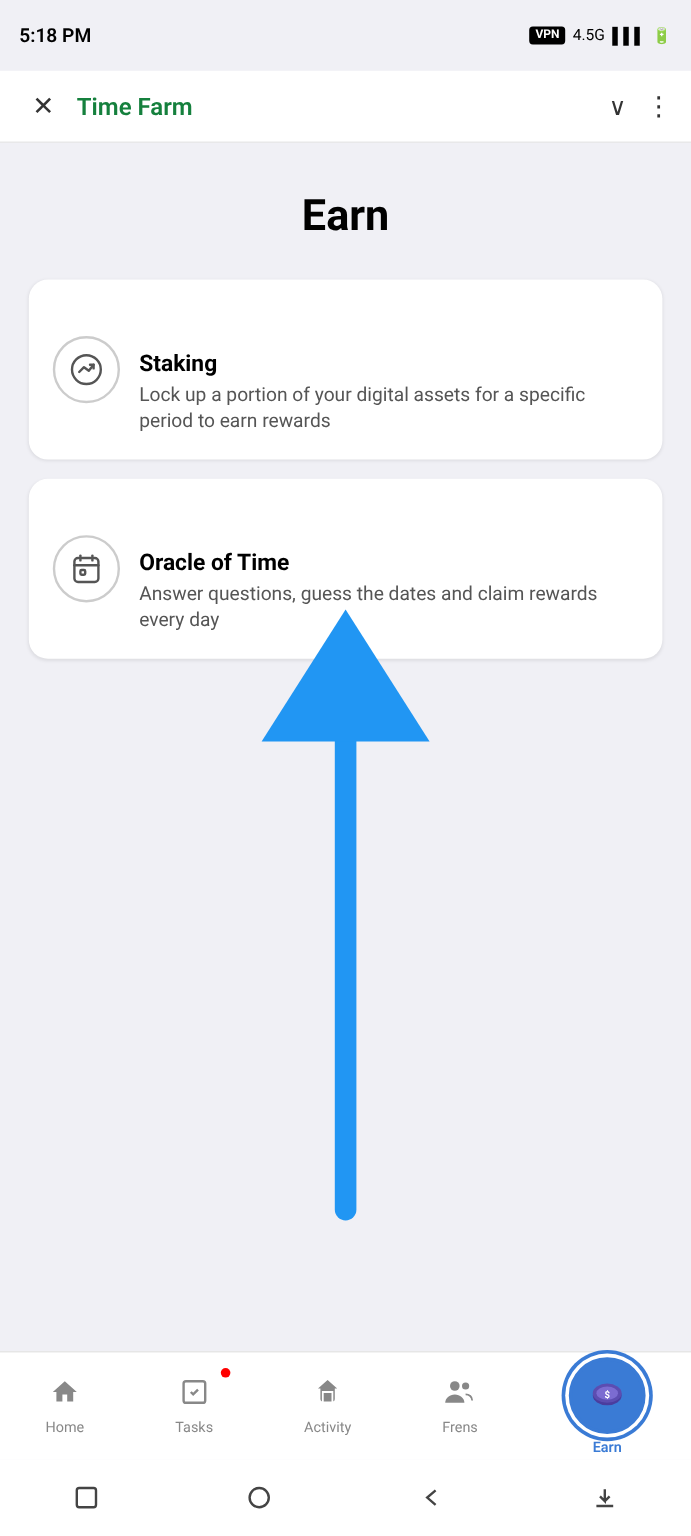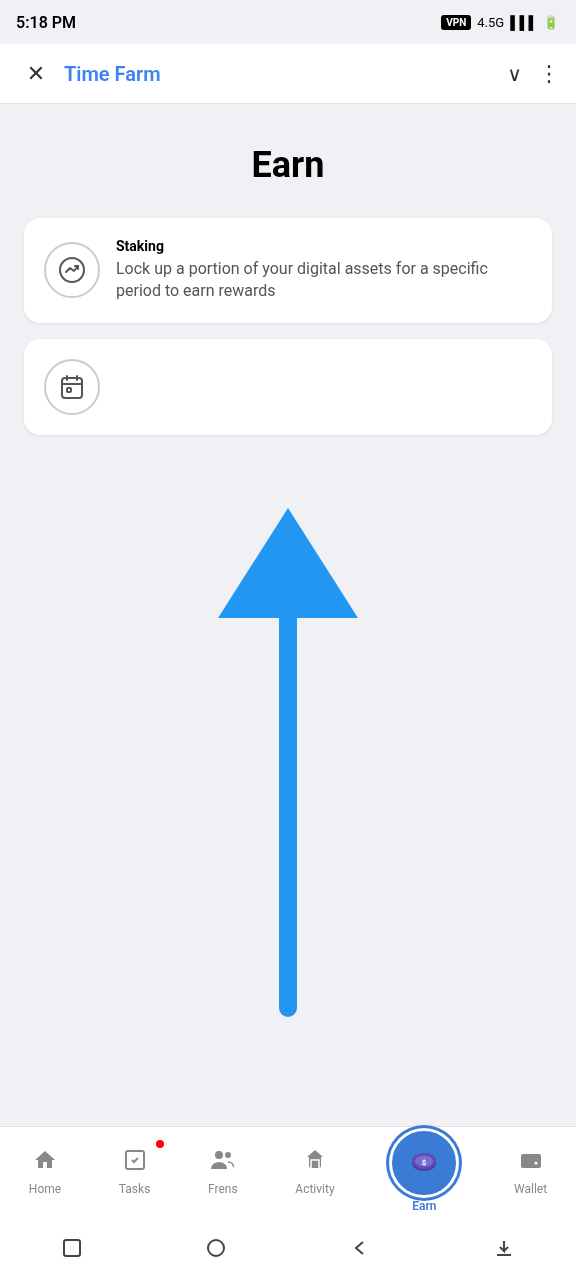--- a/index.html
+++ b/index.html
@@ -9,21 +9,21 @@
       height: 1280px;
       background: #f0f0f5;
       font-family: -apple-system, BlinkMacSystemFont, 'Segoe UI', Roboto, sans-serif;
       overflow: hidden;
       position: relative;
     }
 
     
     .status-bar {
       background: #f0f0f5;
-      height: 44px;
+      height: 59px;
       display: flex;
       align-items: center;
       justify-content: space-between;
       padding: 0 16px;
     }
     .status-time {
       font-size: 16px;
       font-weight: 600;
       color: #000;
     }
@@ -57,21 +57,21 @@
       font-size: 22px;
       color: #333;
       cursor: pointer;
       width: 40px;
       text-align: center;
     }
     .app-bar-title {
       flex: 1;
       font-size: 20px;
       font-weight: 600;
-      color: #3b82f6;
+      color: #15803d;
       padding-left: 8px;
     }
     .app-bar-right {
       display: flex;
       align-items: center;
       gap: 16px;
     }
     .app-bar-chevron {
       font-size: 20px;
       color: #333;
@@ -115,24 +115,25 @@
       border: 2px solid #ccc;
       display: flex;
       align-items: center;
       justify-content: center;
       flex-shrink: 0;
       color: #555;
       font-size: 22px;
     }
     .card-text {}
     .card-title {
-      font-size: 14px;
+      font-size: 19px;
       font-weight: 700;
       color: #000;
       margin-bottom: 4px;
+      margin-top: 38px;
     }
     .card-desc {
       font-size: 16px;
       color: #555;
       line-height: 1.4;
     }
 
     
     .arrow-overlay {
       position: absolute;
@@ -269,20 +270,22 @@
     <div class="card-icon-circle">
       <svg width="28" height="28" viewBox="0 0 28 28" fill="none" stroke="#555" stroke-width="2" stroke-linecap="round" stroke-linejoin="round">
         <rect x="4" y="5" width="20" height="20" rx="3"></rect>
         <line x1="9" y1="3" x2="9" y2="7"></line>
         <line x1="19" y1="3" x2="19" y2="7"></line>
         <line x1="4" y1="11" x2="24" y2="11"></line>
         <rect x="9" y="15" width="4" height="4" rx="1"></rect>
       </svg>
     </div>
     <div class="card-text">
+      <div class="card-title">Oracle of Time</div>
+      <div class="card-desc">Answer questions, guess the dates and claim rewards every day</div>
     </div>
   </div>
 </div>
 
 <svg class="arrow-overlay" viewBox="0 0 576 1018" xmlns="http://www.w3.org/2000/svg">
   <defs>
     <marker id="arrowhead" markerWidth="0" markerHeight="0" refX="0" refY="0" orient="auto">
     </marker>
   </defs>
 
@@ -306,65 +309,55 @@
       <svg width="24" height="24" viewBox="0 0 24 24" fill="none" stroke="#888" stroke-width="2">
         <rect x="3" y="3" width="18" height="18" rx="2"></rect>
         <polyline points="9,12 11,14 15,10"></polyline>
       </svg>
     </span>
     <span class="nav-label">Tasks</span>
   </div>
 
   <div class="nav-item">
     <span class="nav-icon">
+      <svg width="24" height="24" viewBox="0 0 24 24" fill="#888">
+        <path d="M6 9H4l8-7 8 7h-2v9a2 2 0 0 1-2 2H8a2 2 0 0 1-2-2V9z"></path>
+        <path d="M8 22V12h8v10" fill="none" stroke="#fff" stroke-width="1.5"></path>
+        <rect x="8" y="12" width="8" height="10" fill="none"></rect>
+
+      </svg>
+    </span>
+    <span class="nav-label">Activity</span>
+  </div>
+
+  <div class="nav-item">
+    <span class="nav-icon">
       <svg width="26" height="24" viewBox="0 0 26 24" fill="#888">
         <circle cx="9" cy="7" r="4"></circle>
         <circle cx="18" cy="7" r="3"></circle>
         <path d="M1 21c0-4 3.6-7 8-7s8 3 8 7"></path>
         <path d="M18 14c3 0 5.5 2 5.5 5" stroke="#888" stroke-width="1.5" fill="none"></path>
       </svg>
     </span>
     <span class="nav-label">Frens</span>
   </div>
 
-  <div class="nav-item">
-    <span class="nav-icon">
-      <svg width="24" height="24" viewBox="0 0 24 24" fill="#888">
-        <path d="M6 9H4l8-7 8 7h-2v9a2 2 0 0 1-2 2H8a2 2 0 0 1-2-2V9z"></path>
-        <path d="M8 22V12h8v10" fill="none" stroke="#fff" stroke-width="1.5"></path>
-        <rect x="8" y="12" width="8" height="10" fill="none"></rect>
-
-      </svg>
-    </span>
-    <span class="nav-label">Activity</span>
-  </div>
-
   <div class="nav-item nav-item-earn active">
     <div class="earn-circle">
       <svg width="30" height="24" viewBox="0 0 30 24" fill="#fff">
 
         <ellipse cx="15" cy="12" rx="12" ry="8" fill="#4a3d9e"></ellipse>
         <ellipse cx="15" cy="10" rx="12" ry="8" fill="#5c4db1"></ellipse>
         <ellipse cx="15" cy="10" rx="9" ry="5.5" fill="#7b6cd1"></ellipse>
         <text x="15" y="14" text-anchor="middle" fill="#fff" font-size="8" font-weight="bold">$</text>
       </svg>
     </div>
     <span class="nav-label" style="color:#3a7bd5;font-weight:600;">Earn</span>
   </div>
 
-  <div class="nav-item">
-    <span class="nav-icon">
-      <svg width="24" height="24" viewBox="0 0 24 24" fill="#888">
-        <rect x="2" y="6" width="20" height="14" rx="2"></rect>
-        <path d="M2 10h20"></path>
-        <circle cx="17" cy="15" r="1.5" fill="#fff"></circle>
-      </svg>
-    </span>
-    <span class="nav-label">Wallet</span>
-  </div>
 </div>
 
 <div class="system-nav">
   <div class="sys-nav-btn">
     <svg width="22" height="22" viewBox="0 0 22 22" fill="none" stroke="#444" stroke-width="2">
       <rect x="3" y="3" width="16" height="16" rx="2"></rect>
     </svg>
   </div>
   <div class="sys-nav-btn">
     <svg width="22" height="22" viewBox="0 0 22 22" fill="none" stroke="#444" stroke-width="2">

